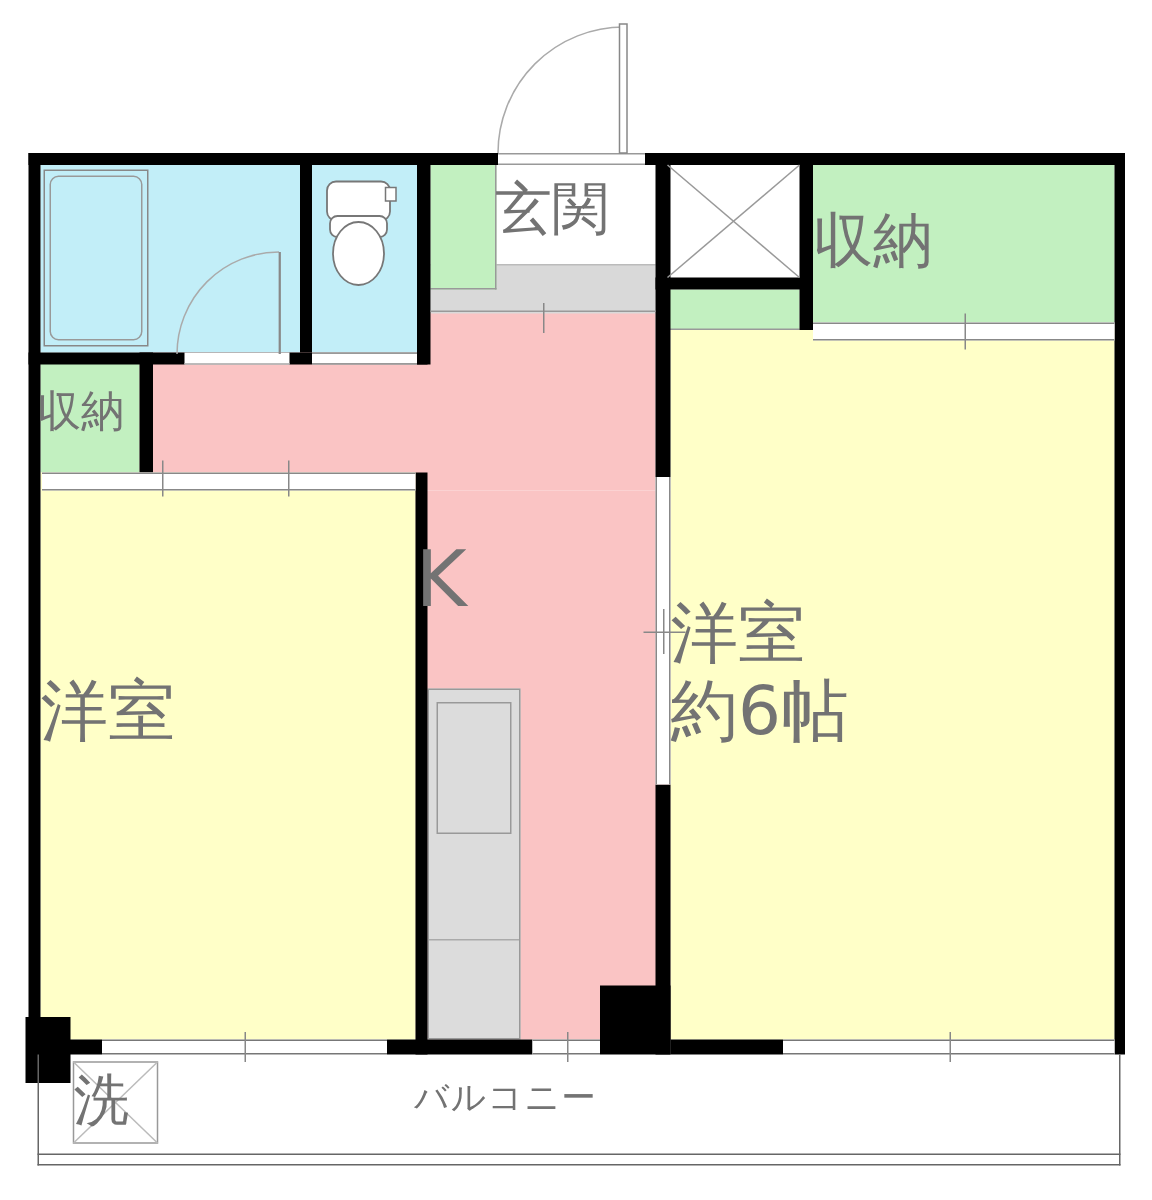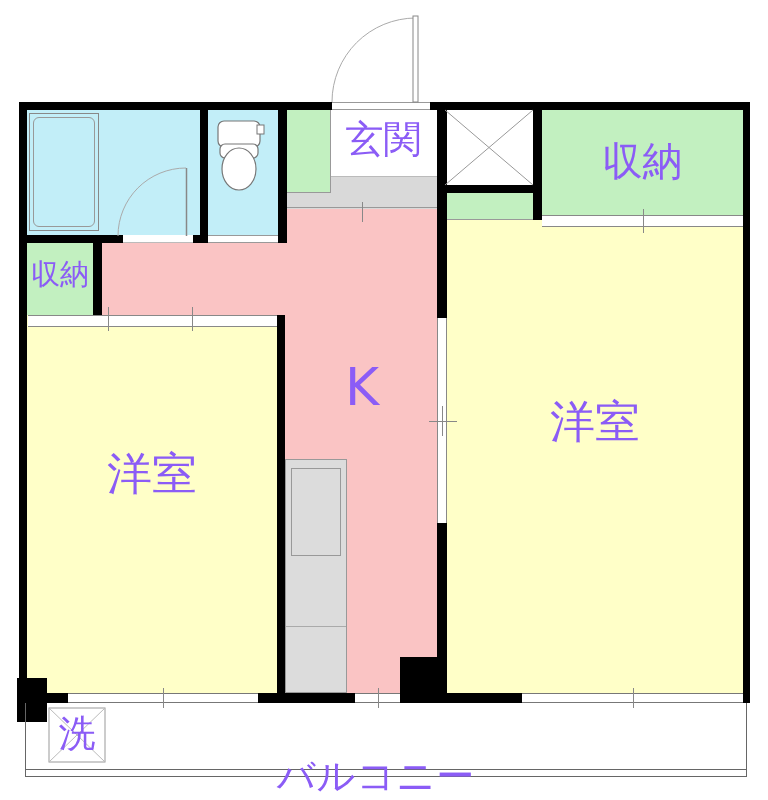--- a/index.html
+++ b/index.html
@@ -2,21 +2,21 @@
 <html><head>
 <meta charset="utf-8">
 <style>
   html,body{margin:0;padding:0;background:#fff;}
   #plan{position:relative;width:768px;height:800px;background:#fff;overflow:hidden;
         font-family:"DejaVu Sans","Liberation Sans",sans-serif;color:#111;}
   .abs{position:absolute;}
   .wall{position:absolute;background:#000;}
   .band{position:absolute;background:#fff;}
   .tick{position:absolute;background:#888;}
-  .lbl{position:absolute;text-align:center;color:#8b5cf6;line-height:1.15;white-space:nowrap;}
+  .lbl{position:absolute;text-align:left;color:#737373;line-height:1.15;white-space:nowrap;}
   svg{position:absolute;left:0;top:0;pointer-events:none;}
 </style>
 </head>
 <body>
 
 <div id="plan">
 
   <div class="abs" style="left: 93px; top: 208px; width: 344px; height: 119px; background: rgb(250, 196, 196);"></div>
   <div class="abs" style="left: 277px; top: 327px; width: 170px; height: 366px; background: rgb(250, 196, 196);"></div>
   <div class="abs" style="left: 27px; top: 110px; width: 173px; height: 125px; background: rgb(194, 238, 248);"></div>
@@ -99,18 +99,19 @@
   </svg>
 
   <div class="lbl" style="left:330px;top:118px;width:107px;font-size:38px;">玄関</div>
   <div class="lbl" style="left:542px;top:138px;width:201px;font-size:40px;">収納</div>
   <div class="lbl" style="left:25px;top:258px;width:70px;font-size:29px;">収納</div>
   <div class="lbl" style="left:27px;top:448px;width:250px;font-size:45px;">
     <div>洋室</div>
   </div>
   <div class="lbl" style="left:447px;top:396px;width:296px;font-size:45px;">
     <div>洋室</div>
+    <div>約6帖</div>
   </div>
   <div class="lbl" style="left:277px;top:358px;width:170px;font-size:52px;">K</div>
-  <div class="lbl" style="left:276px;top:755px;width:200px;font-size:38px;letter-spacing:1px;">バルコニー</div>
+  <div class="lbl" style="left:276px;top:719px;width:200px;font-size:23px;letter-spacing:1px;">バルコニー</div>
   <div class="lbl" style="left:49px;top:713px;width:56px;font-size:37px;">洗</div>
 
 </div>
 
 </body></html>

